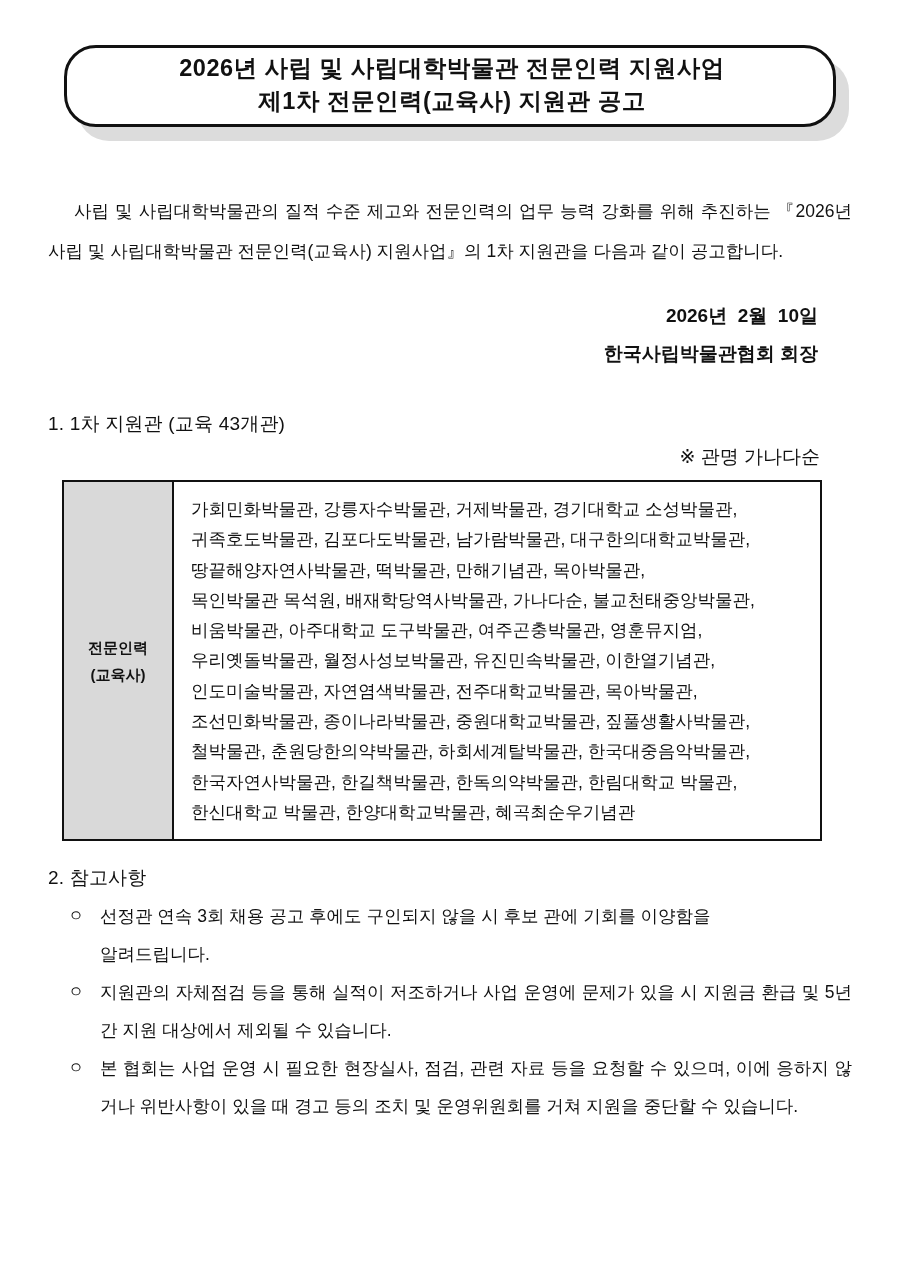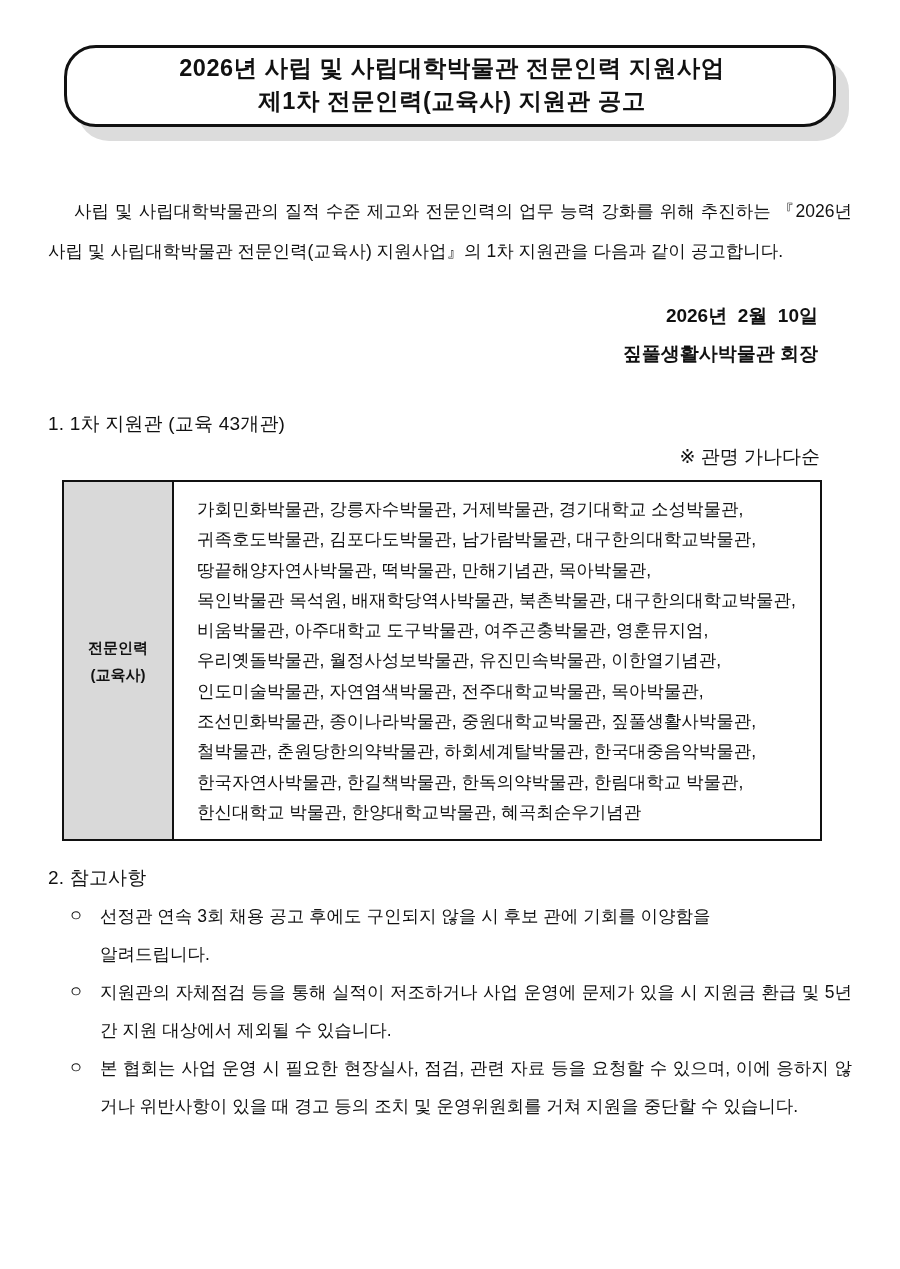--- a/index.html
+++ b/index.html
@@ -89,21 +89,20 @@
     line-height: 27px;
   }
   .list-cell {
     background: #ffffff;
     padding: 12px 8px 12px 17px;
   }
   .list-cell .m-line {
     font-size: 17.5px;
     line-height: 30.3px;
     white-space: nowrap;
-    margin-left: 6px;
   }
   
   .sec2-head { margin-top: 24px; }
   .bullets { margin: 6px 0 0 20px; }
   .bullet {
     display: flex;
     align-items: flex-start;
   }
   .bullet .marker {
     flex: 0 0 32px;
@@ -126,39 +125,39 @@
 
   <div class="title-box">
     <div class="t-line">2026년 사립 및 사립대학박물관 전문인력 지원사업</div>
     <div class="t-line">제1차 전문인력(교육사) 지원관 공고</div>
   </div>
 
   <p class="intro">사립 및 사립대학박물관의 질적 수준 제고와 전문인력의 업무 능력 강화를 위해 추진하는 『2026년 사립 및 사립대학박물관 전문인력(교육사) 지원사업』의 1차 지원관을 다음과 같이 공고합니다.</p>
 
   <div class="date-block">
     <div class="d-line">2026년  2월  10일</div>
-    <div class="d-line">짚풀생활사박물관 회장</div>
+    <div class="d-line">한국사립박물관협회 회장</div>
   </div>
 
   <div class="sec-head sec1-head">1. 1차 지원관 (교육 43개관)</div>
 
   <div class="note">※ 관명 가나다순</div>
 
   <table class="museum-table">
     <tbody>
         <tr>
       <td class="th-cell">
         <div>전문인력</div>
         <div>(교육사)</div>
       </td>
       <td class="list-cell">
         <div class="m-line">가회민화박물관, 강릉자수박물관, 거제박물관, 경기대학교 소성박물관,</div>
         <div class="m-line">귀족호도박물관, 김포다도박물관, 남가람박물관, 대구한의대학교박물관,</div>
         <div class="m-line">땅끝해양자연사박물관, 떡박물관, 만해기념관, 목아박물관,</div>
-        <div class="m-line">목인박물관 목석원, 배재학당역사박물관, 북촌박물관, 대구한의대학교박물관,</div>
+        <div class="m-line">목인박물관 목석원, 배재학당역사박물관, 가나다순, 불교천태중앙박물관,</div>
         <div class="m-line">비움박물관, 아주대학교 도구박물관, 여주곤충박물관, 영훈뮤지엄,</div>
         <div class="m-line">우리옛돌박물관, 월정사성보박물관, 유진민속박물관, 이한열기념관,</div>
         <div class="m-line">인도미술박물관, 자연염색박물관, 전주대학교박물관, 목아박물관,</div>
         <div class="m-line">조선민화박물관, 종이나라박물관, 중원대학교박물관, 짚풀생활사박물관,</div>
         <div class="m-line">철박물관, 춘원당한의약박물관, 하회세계탈박물관, 한국대중음악박물관,</div>
         <div class="m-line">한국자연사박물관, 한길책박물관, 한독의약박물관, 한림대학교 박물관,</div>
         <div class="m-line">한신대학교 박물관, 한양대학교박물관, 혜곡최순우기념관</div>
       </td>
     </tr>
   </tbody>

